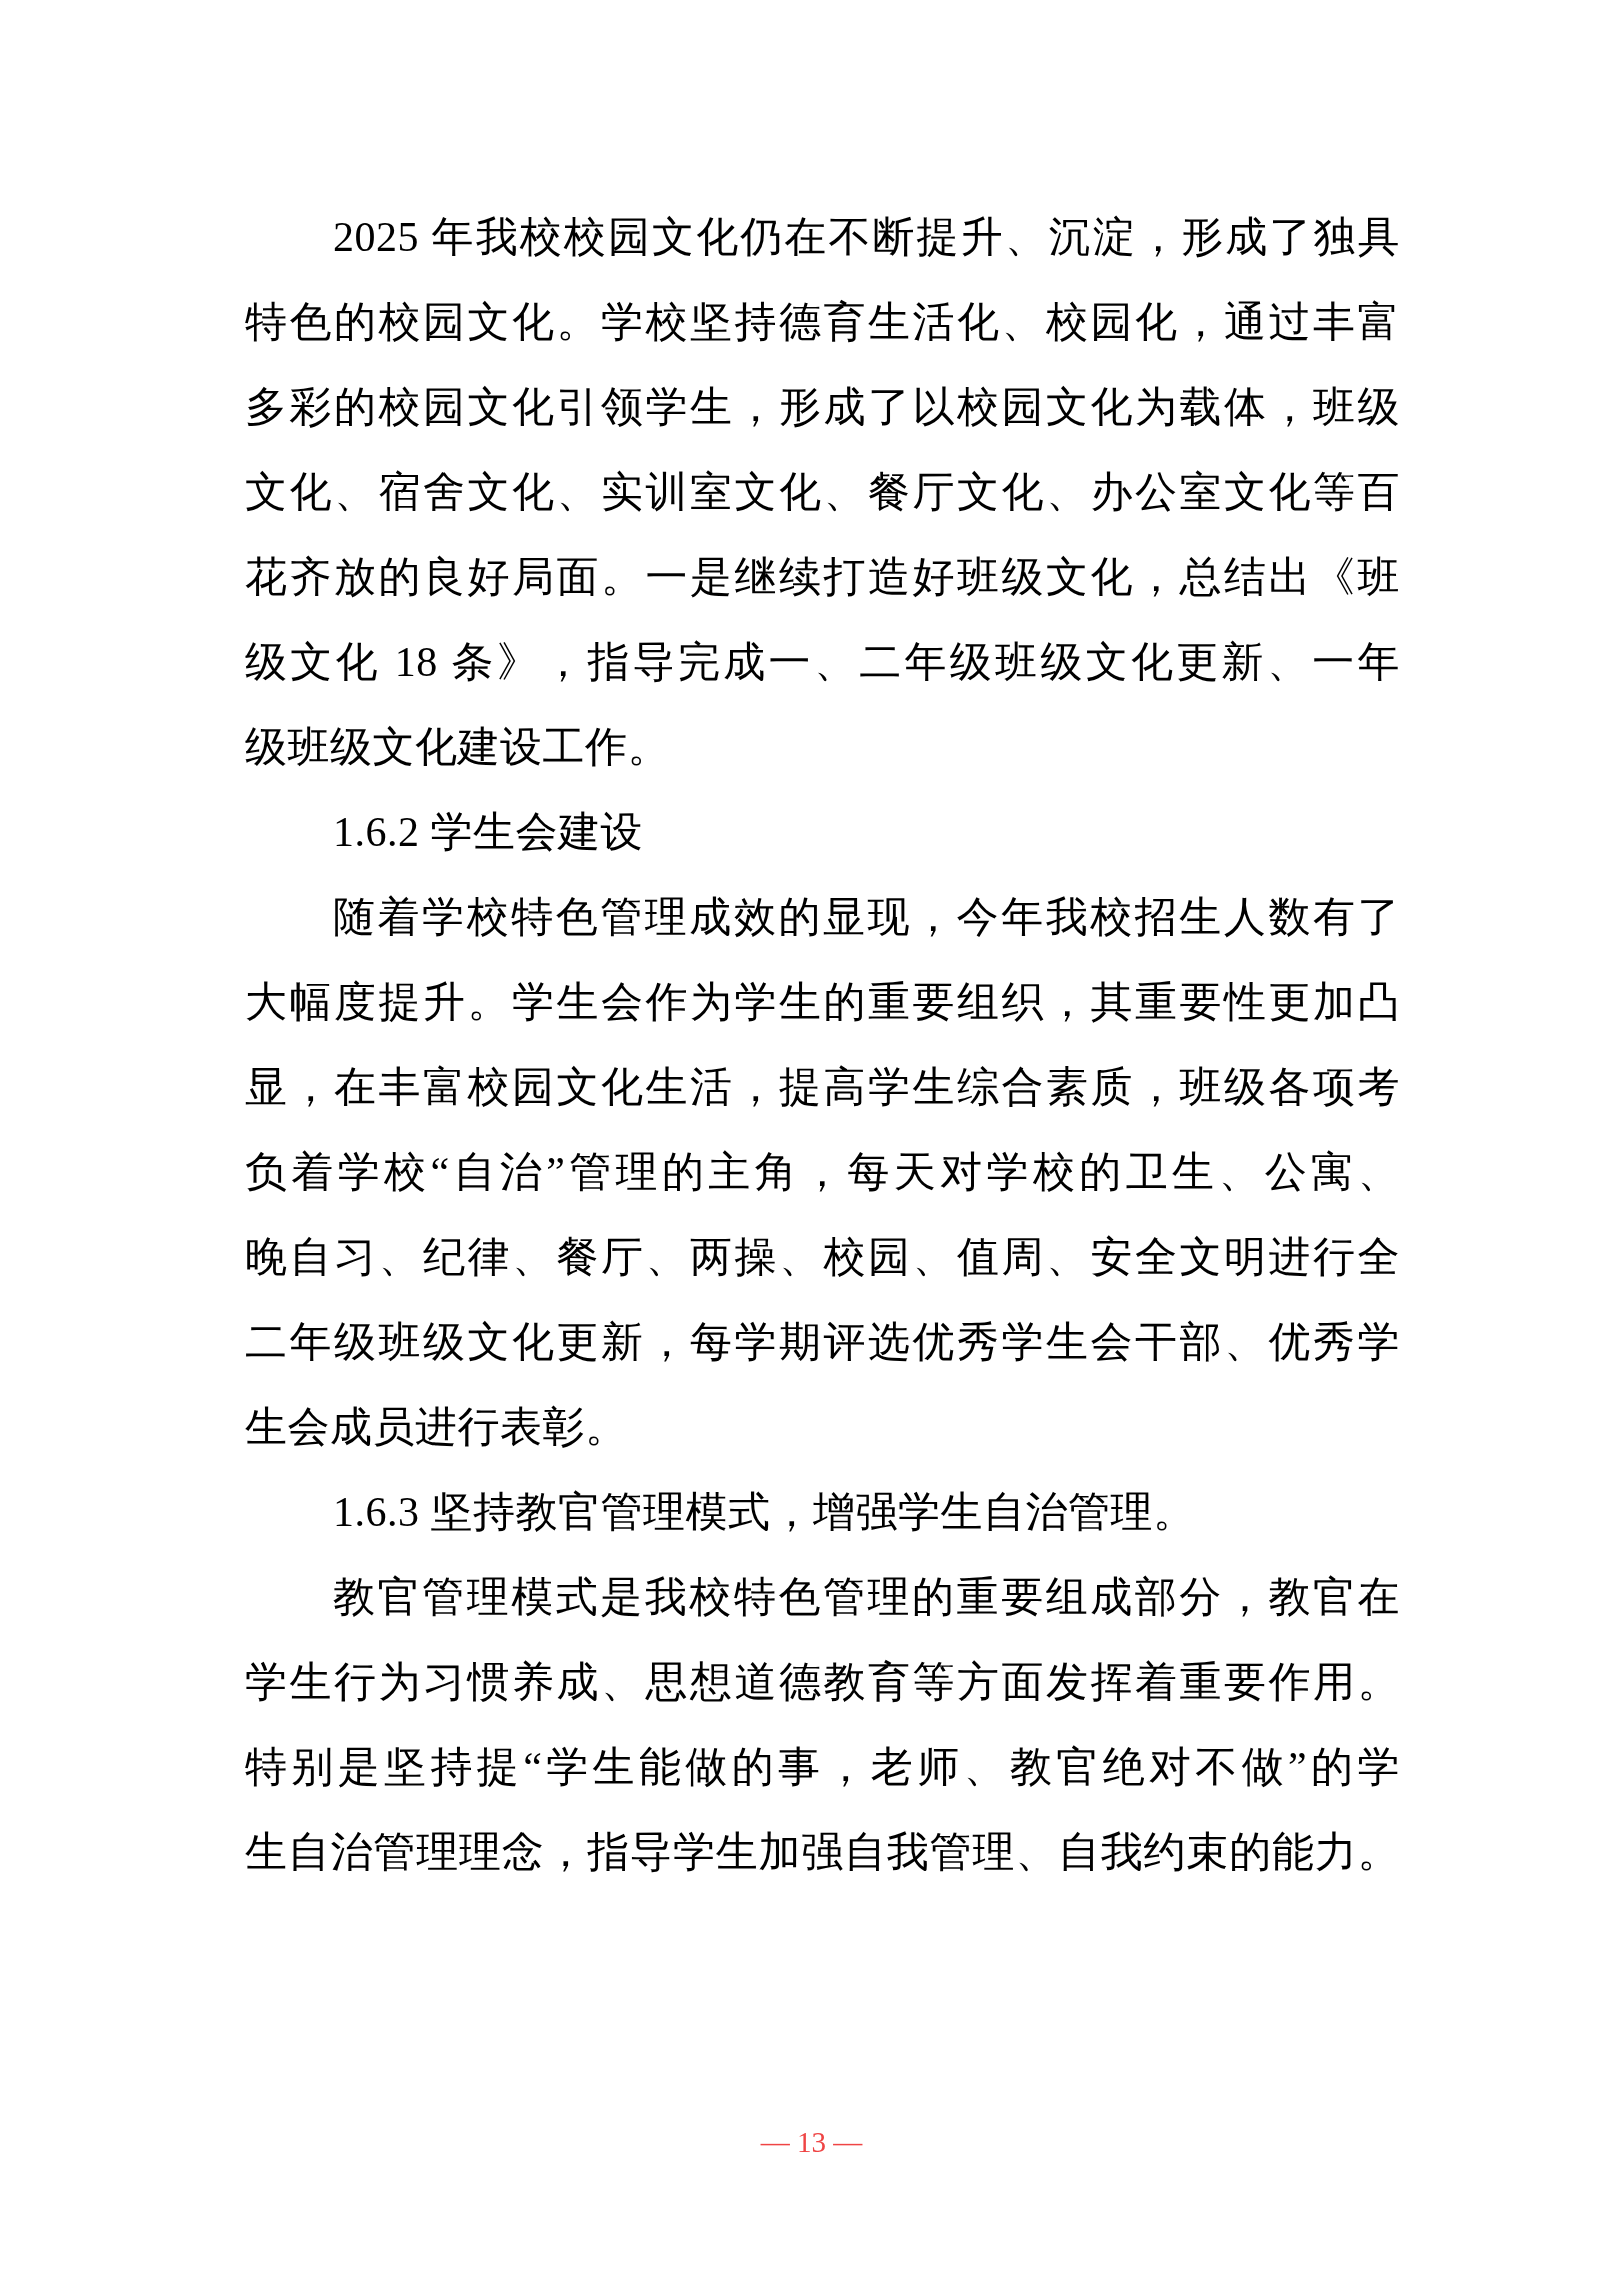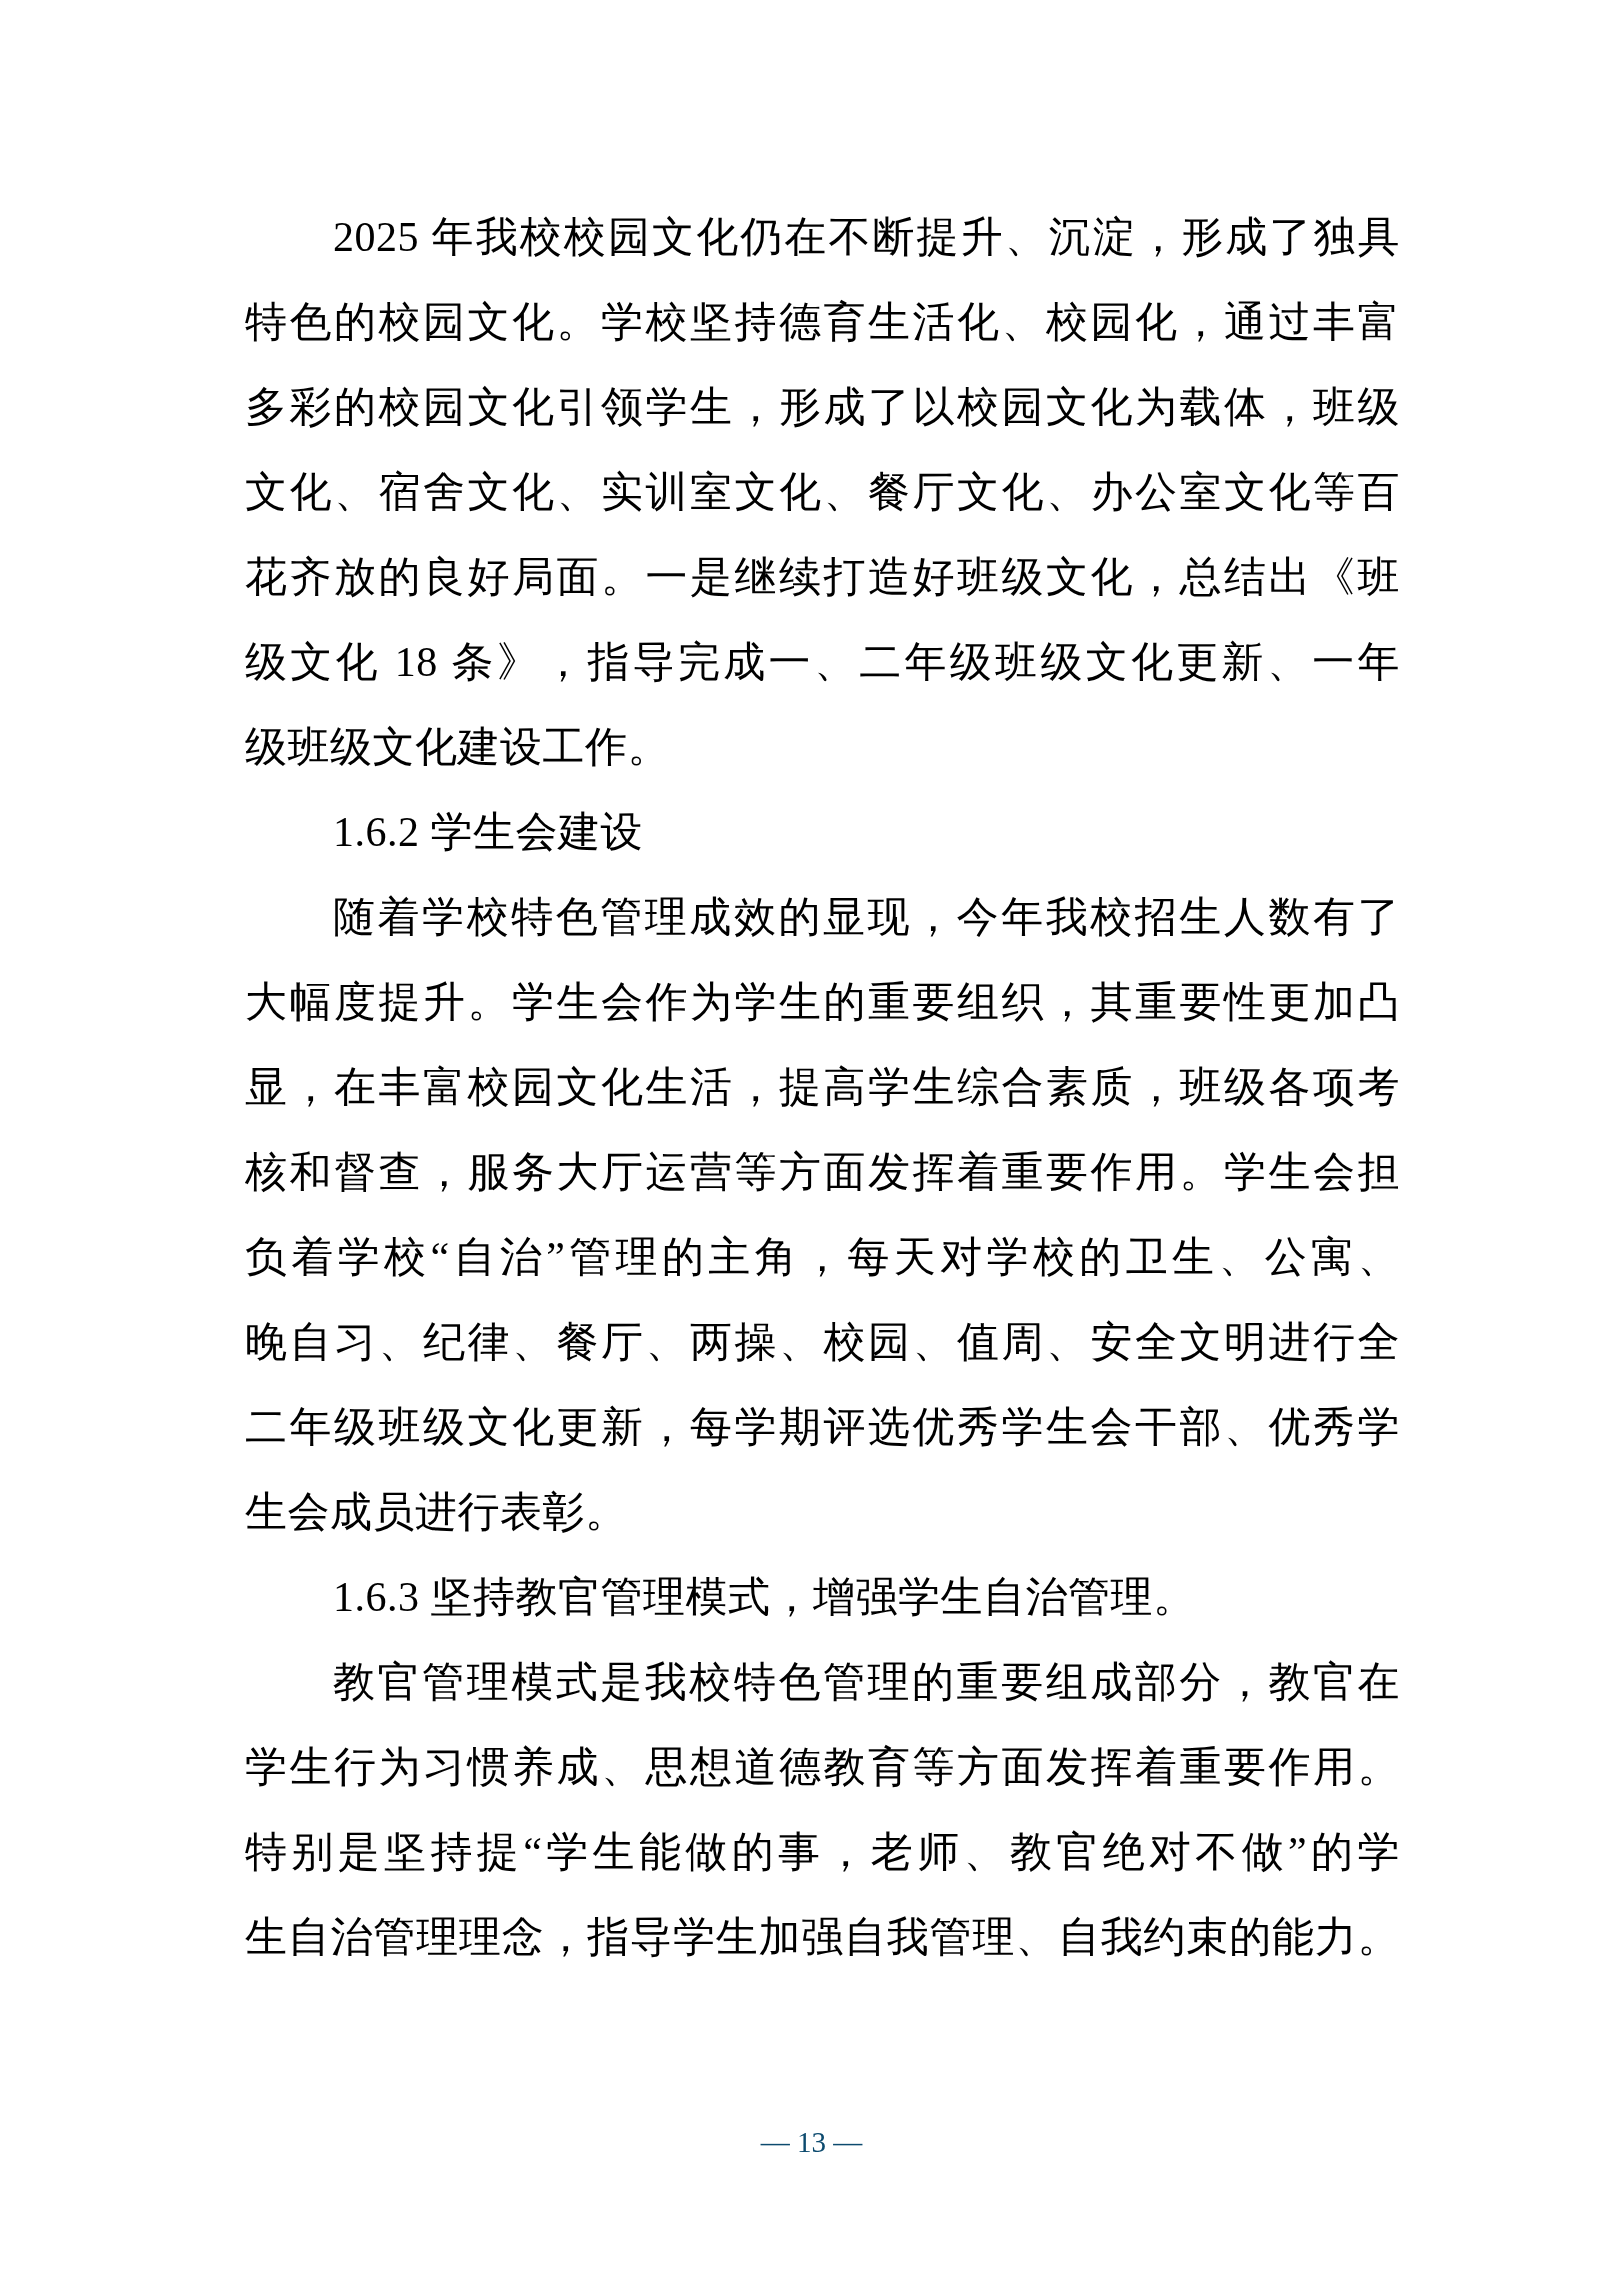--- a/index.html
+++ b/index.html
@@ -44,21 +44,21 @@
   .page-number {
     position: absolute;
     left: 0;
     right: 0;
     top: 2122px;
     height: 41px;
     line-height: 41px;
     text-align: center;
     font-size: 29px;
     font-family: "Liberation Serif", "DejaVu Serif", serif;
-    color: #0c4a6e;
+    color: #ef4444;
   }
 </style>
 </head>
 <body>
 
 <div class="page">
   <div class="content" id="doc-body">
       <div class="paragraph">
         <div class="line fill indent">2025 年我校校园文化仍在不断提升、沉淀，形成了独具</div>
         <div class="line fill">特色的校园文化。学校坚持德育生活化、校园化，通过丰富</div>
@@ -68,21 +68,20 @@
         <div class="line fill">级文化 18 条》，指导完成一、二年级班级文化更新、一年</div>
         <div class="line">级班级文化建设工作。</div>
       </div>
       <div class="paragraph">
         <div class="line indent">1.6.2 学生会建设</div>
       </div>
       <div class="paragraph">
         <div class="line fill indent">随着学校特色管理成效的显现，今年我校招生人数有了</div>
         <div class="line fill">大幅度提升。学生会作为学生的重要组织，其重要性更加凸</div>
         <div class="line fill">显，在丰富校园文化生活，提高学生综合素质，班级各项考</div>
-        <div class="line fill">核和督查，服务大厅运营等方面发挥着重要作用。学生会担</div>
         <div class="line fill">负着学校“自治”管理的主角，每天对学校的卫生、公寓、</div>
         <div class="line fill">晚自习、纪律、餐厅、两操、校园、值周、安全文明进行全</div>
         <div class="line fill">二年级班级文化更新，每学期评选优秀学生会干部、优秀学</div>
         <div class="line">生会成员进行表彰。</div>
       </div>
       <div class="paragraph">
         <div class="line indent">1.6.3 坚持教官管理模式，增强学生自治管理。</div>
       </div>
       <div class="paragraph">
         <div class="line fill indent">教官管理模式是我校特色管理的重要组成部分，教官在</div>

